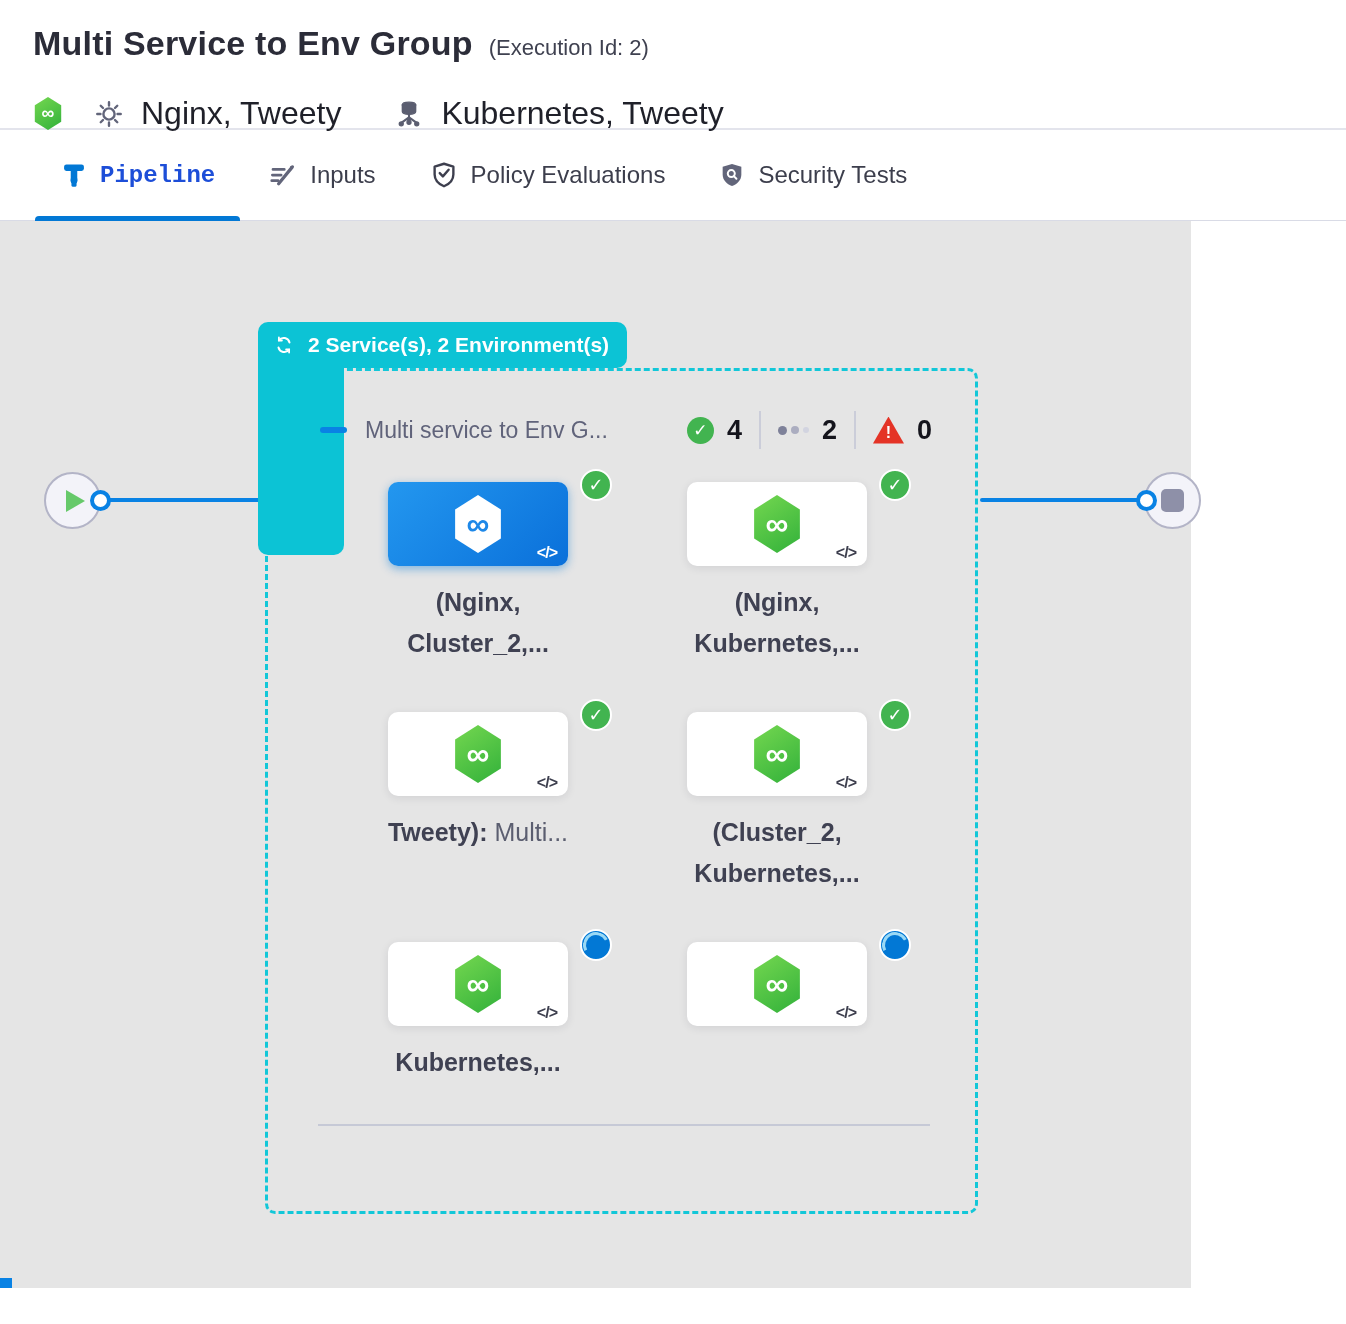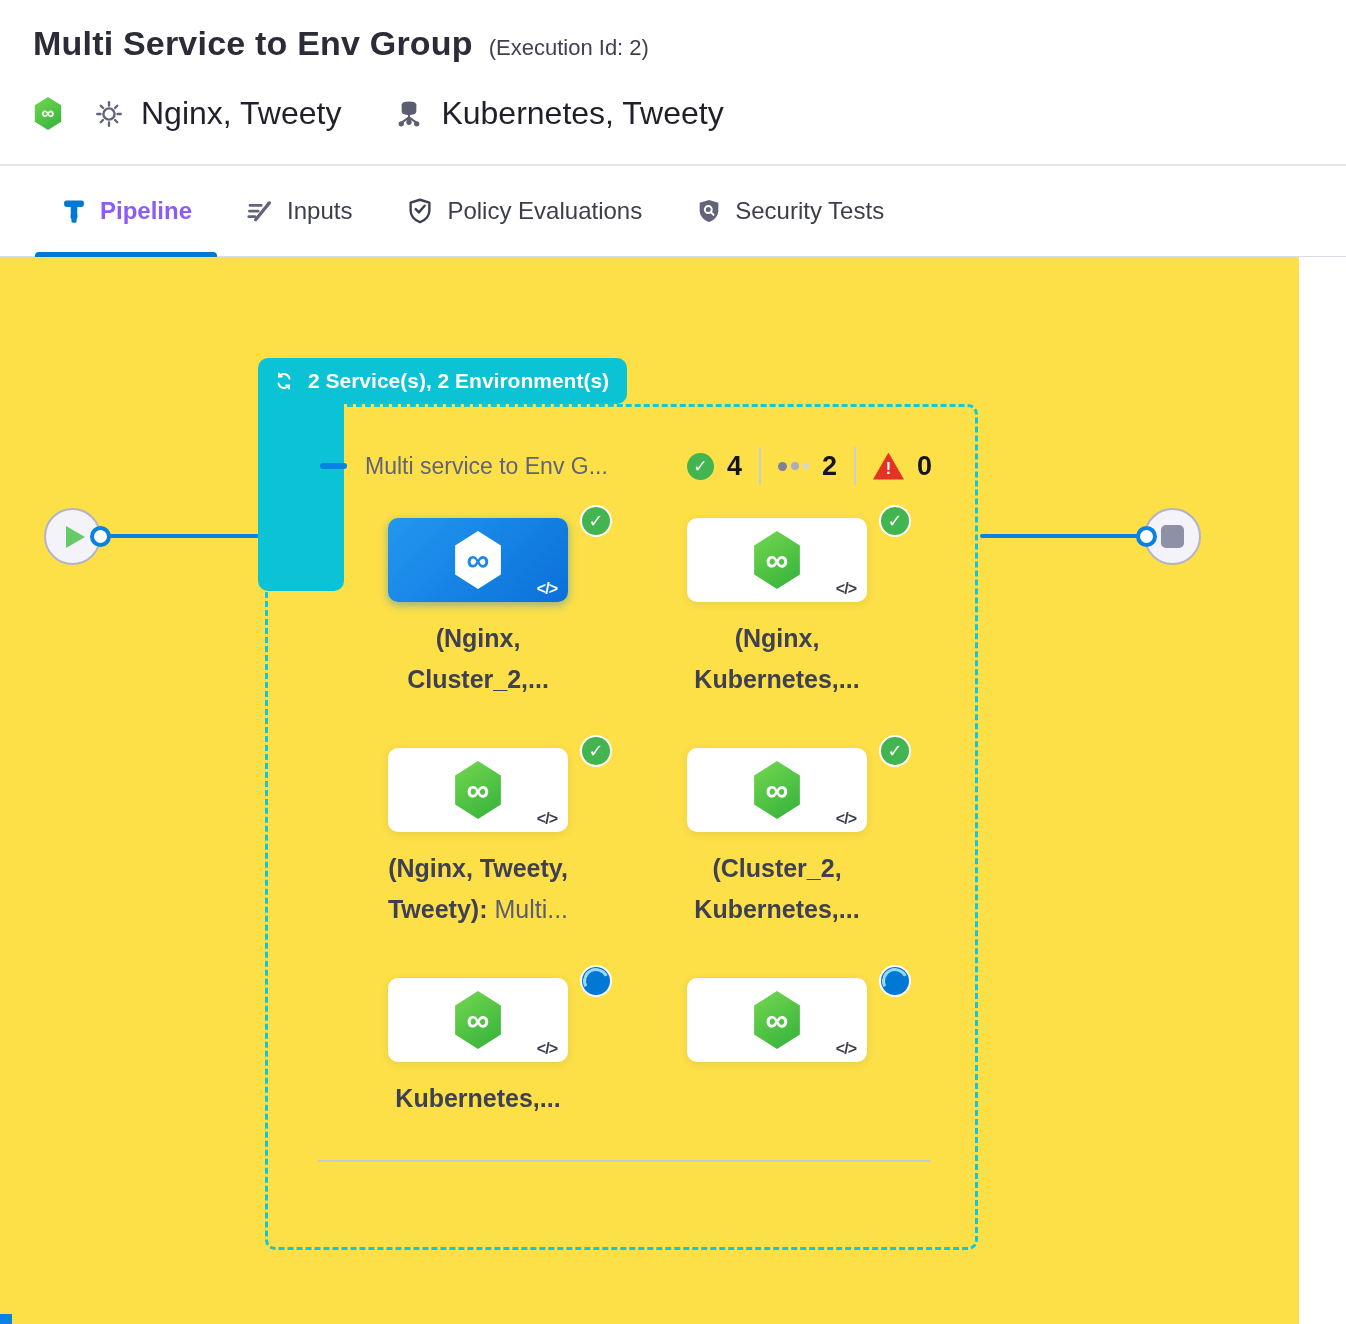--- a/index.html
+++ b/index.html
@@ -1,20 +1,20 @@
 <!DOCTYPE html>
 <html><head>
 <meta charset="utf-8">
 <style>
   * { margin:0; padding:0; box-sizing:border-box; }
   html,body { width:1346px; height:1324px; overflow:hidden; background:#fff;
     font-family:"Liberation Sans","DejaVu Sans",sans-serif; }
 
   
-  .hdr { height:164px; background:#fff; padding:24px 0 0 33px; }
+  .hdr { height:128px; background:#fff; padding:24px 0 0 33px; }
   .title-row { display:flex; align-items:baseline; gap:16px; }
   .title-row h1 { font-size:34px; font-weight:700; color:#2b2c38; letter-spacing:.2px; }
   .exec-id { font-size:22px; color:#3f4150; }
   .meta-row { display:flex; align-items:center; margin-top:32px; }
   .meta-row .hex-sm { width:30px; height:33px; margin-right:30px; }
   .meta-label { font-size:32px; color:#1f2029; margin-left:16px; }
   .meta-ico { width:32px; height:32px; }
   .meta-gap { width:52px; }
 
   
@@ -22,27 +22,27 @@
     clip-path:polygon(50% 0%,94% 25%,94% 75%,50% 100%,6% 75%,6% 25%);
     background:linear-gradient(145deg,#6fd44e 10%,#37b43c 90%); color:#fff; }
   .hex-shape .inf { font-weight:700; }
 
   
   .tabbar { height:93px; border-top:2px solid #e3e4ec; border-bottom:1px solid #d9dbe6;
     display:flex; align-items:stretch; padding-left:35px; background:#fff; }
   .tab { position:relative; display:flex; align-items:center; gap:12px; padding:0 25px;
     font-size:24px; font-weight:500; color:#3c3e4c; cursor:pointer; }
   .tab + .tab { margin-left:3px; }
-  .tab.active { color:#8b5cf6; font-weight:700; }
+  .tab.active { color:#1d4ed8; font-weight:700;font-family:Liberation Mono, monospace; }
   .tab.active::after { content:""; position:absolute; left:0; right:0; bottom:-1px;
     height:5px; background:#0278d5; border-radius:4px 4px 0 0; }
   .tab svg { flex:0 0 auto; }
 
   
-  .canvas { position:relative; width:1299px; height:1067px; background:#fde047; }
+  .canvas { position:relative; width:1191px; height:1067px; background:#e5e5e5; }
 
   .link-line { position:absolute; height:4px; background:#0982e4; border-radius:2px; top:277px; }
   .link-dot { position:absolute; width:21px; height:21px; border-radius:50%;
     background:#fff; border:4px solid #0982e4; top:269px; }
 
   .endpoint { position:absolute; width:57px; height:57px; border-radius:50%;
     background:#f3f3f9; border:2px solid #b3b4c7; top:251px;
     display:flex; align-items:center; justify-content:center; }
   .play-tri { width:0; height:0; border-left:19px solid #66c96a;
     border-top:11px solid transparent; border-bottom:11px solid transparent; margin-left:6px; }
@@ -249,21 +249,20 @@
 
   <div class="node" style="left:358px; top:491px;">
     <div class="card">
       <span class="hex-shape hex-md">
           <span class="inf">∞</span>
         </span>
       <span class="code-glyph">&lt;/&gt;</span>
       <span class="badge success">✓</span>
     </div>
     <div class="nlabel">
-      <div>(Nginx, Tweety,</div>
       <div><span>Tweety):</span><span class="rest"> Multi...</span></div>
     </div>
   </div>
 
   <div class="node" style="left:657px; top:491px;">
     <div class="card">
       <span class="hex-shape hex-md">
           <span class="inf">∞</span>
         </span>
       <span class="code-glyph">&lt;/&gt;</span>

